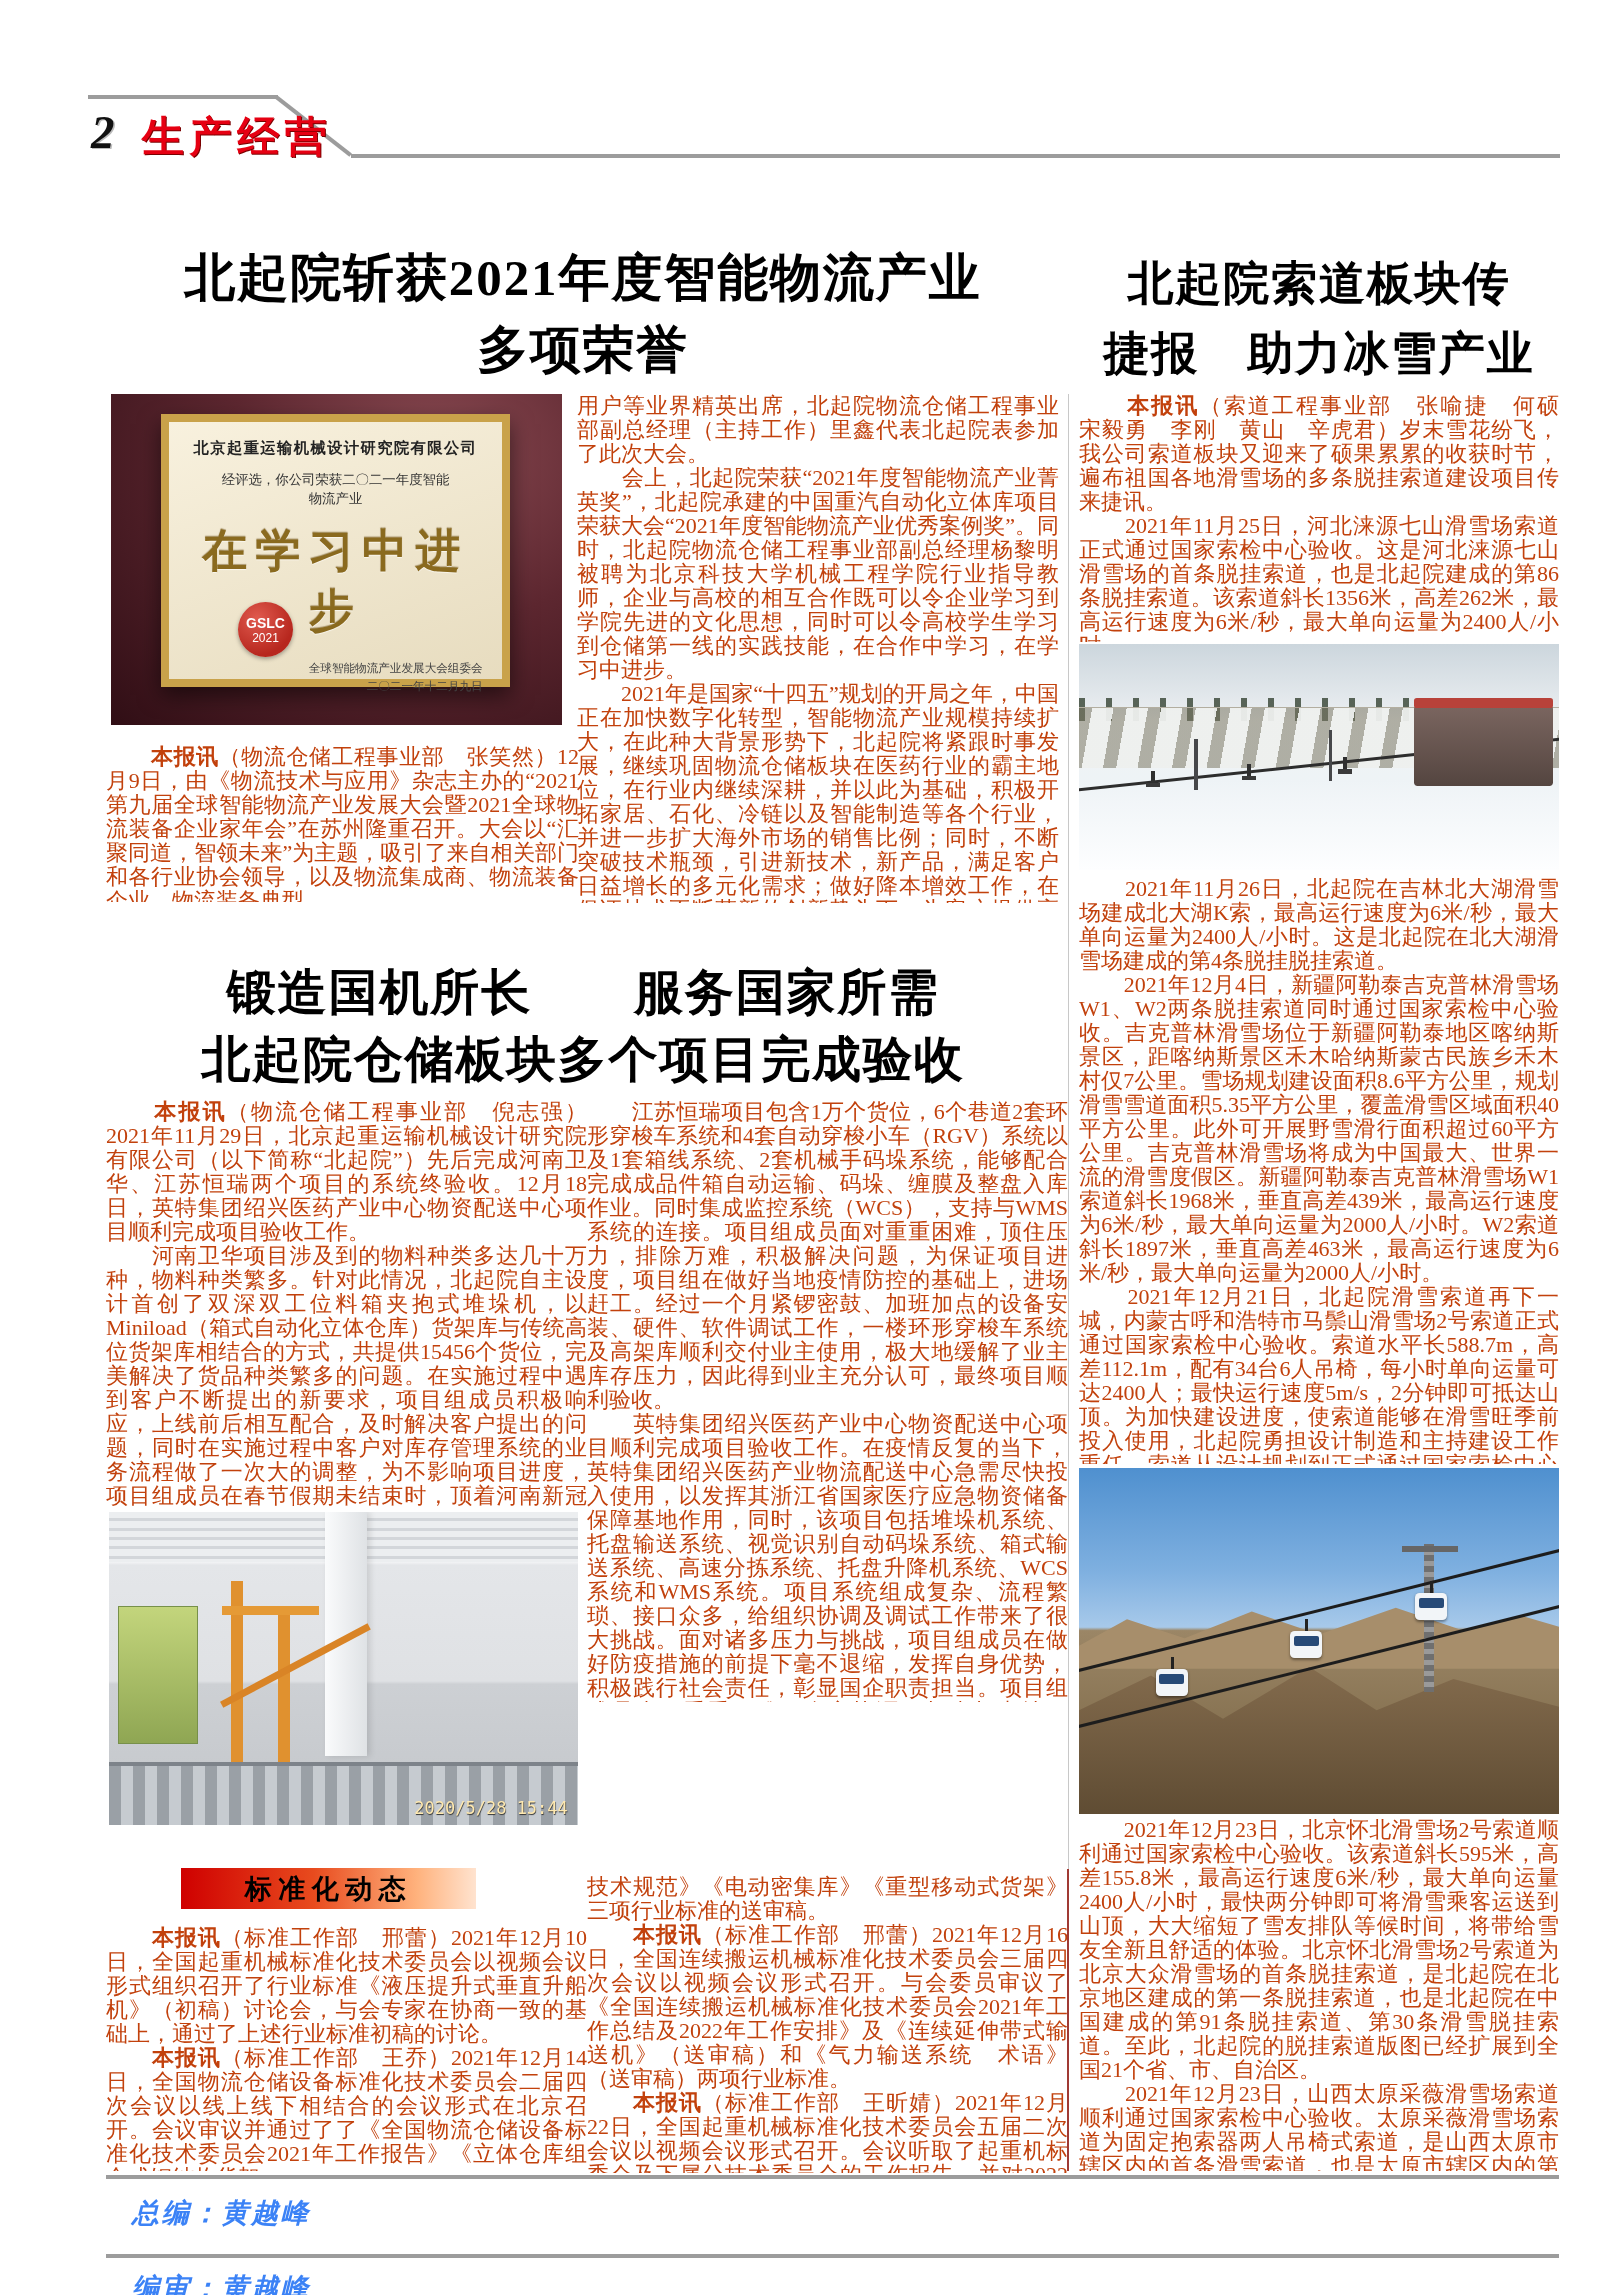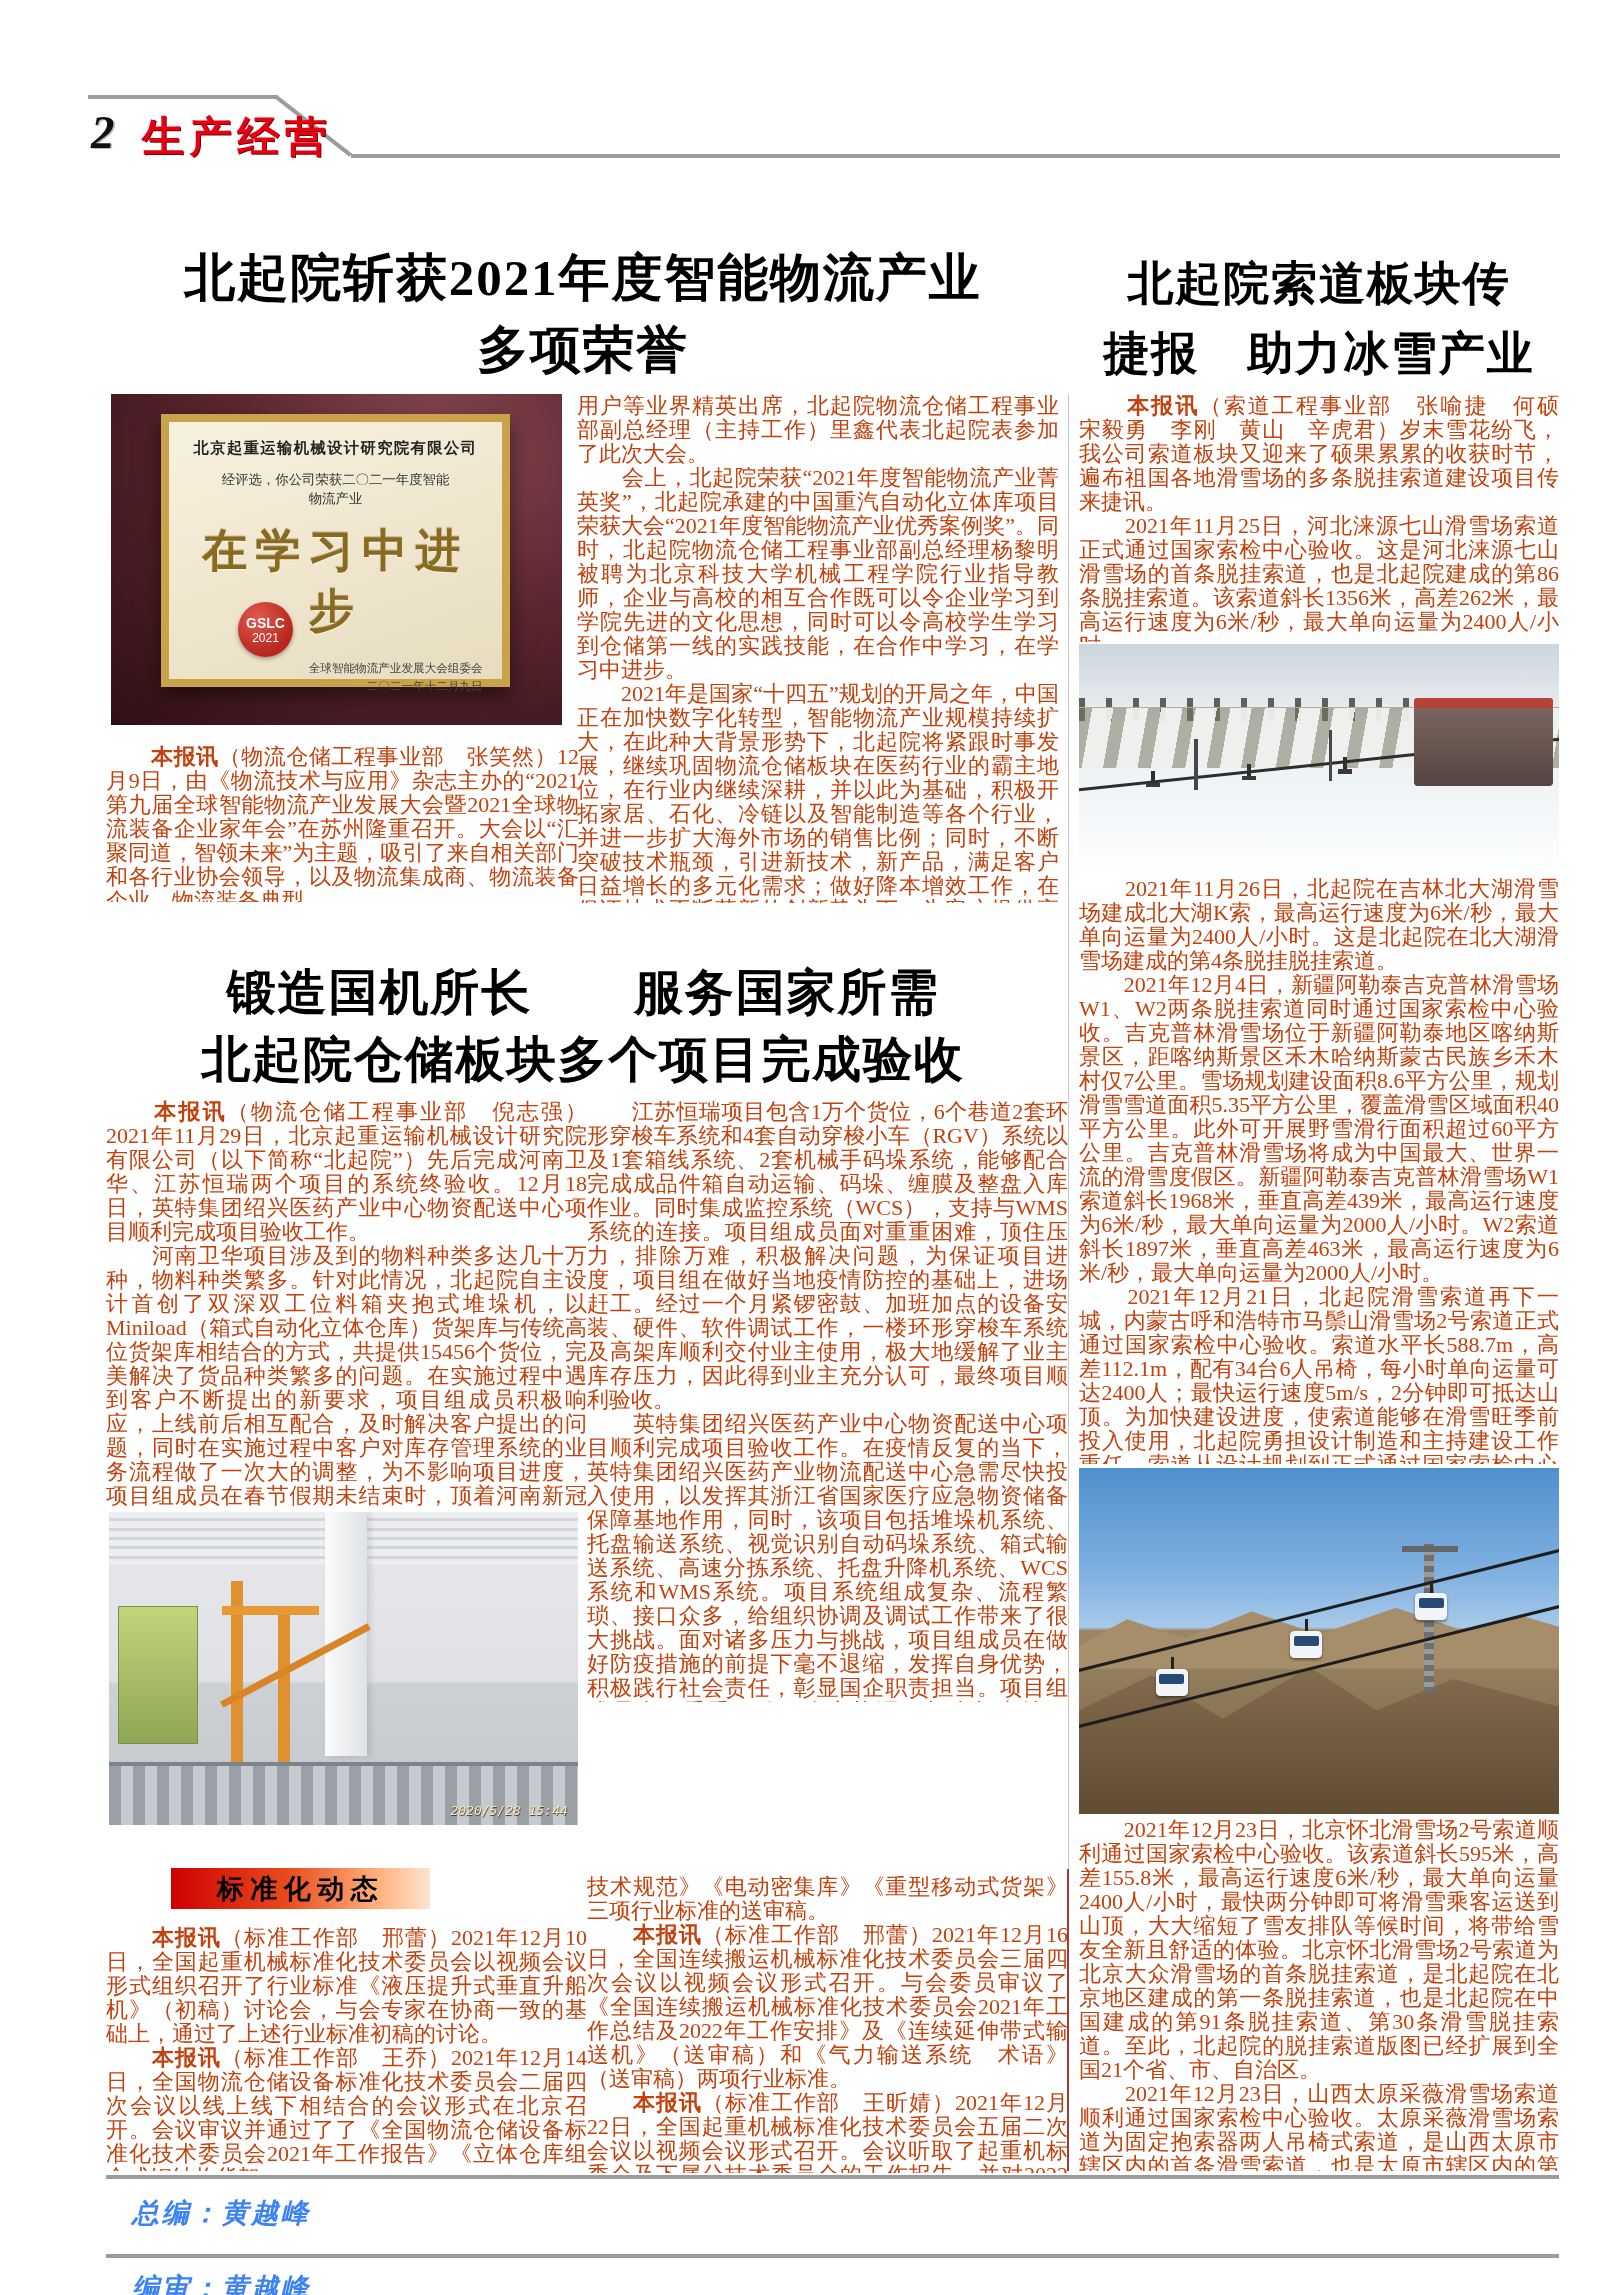--- a/index.html
+++ b/index.html
@@ -102,22 +102,22 @@
   .wh-pillar { position:absolute; left:46%; top:0; width:9%; height:78%;
                background:linear-gradient(90deg,#fafbfc,#dfe2e5); box-shadow:2.8px 0 6.5px rgba(0,0,0,.12); }
   .wh-green { position:absolute; left:2%; top:30%; width:17%; height:44%;
               background:linear-gradient(#c3d57c,#8fa653); border:1.4px solid #77904a; }
   .wh-post { position:absolute; width:12px; background:#e0912f; }
   .wh-beam { position:absolute; height:9.3px; background:#e59a36; }
   .wh-arm  { position:absolute; width:167px; height:7.4px; background:#d98426; transform:rotate(-28deg); }
   .wh-conv { position:absolute; left:0; bottom:0; width:100%; height:20%;
              background:repeating-linear-gradient(90deg,#9aa0a6 0 12px,#c6cbd0 12px 24px);
              border-top:4.6px solid #7d838a; }
-  .wh-ts { position:absolute; right:10.2px; bottom:7.4px; color:#ffe9b0; font-size:13px;
-           font-family:"DejaVu Sans Mono",monospace; text-shadow:0.5px 0.5px 0.9px #333;font-style:italic; }
+  .wh-ts { position:absolute; right:10.2px; bottom:7.4px; color:#ffe9b0; font-size:17px;
+           font-family:"DejaVu Sans Mono",monospace; text-shadow:0.5px 0.5px 0.9px #333; }
 </style>
 </head>
 <body>
 
 <div class="page">
 
   <div class="abs rule" style="left:88px;top:95px;width:190px;height:4.2px;"></div>
   <div class="abs rule" style="left:277px;top:95px;width:95px;height:4.2px;transform:rotate(38deg);transform-origin:0 0;"></div>
   <div class="abs rule" style="left:351px;top:154px;width:1209px;height:4.2px;"></div>
   <div class="abs page-num" style="left:91px;top:105px;">2</div>
@@ -211,21 +211,21 @@
     <div class="g-cabin" style="left:16%;top:58%;"></div>
     <div class="g-cabin" style="left:44%;top:47%;"></div>
     <div class="g-cabin" style="left:70%;top:36%;"></div>
   </div>
 
   <div class="abs textcol" style="left:1079px;top:1818px;width:480px;height:353px;">
       <p>　　2021年12月23日，北京怀北滑雪场2号索道顺利通过国家索检中心验收。该索道斜长595米，高差155.8米，最高运行速度6米/秒，最大单向运量2400人/小时，最快两分钟即可将滑雪乘客运送到山顶，大大缩短了雪友排队等候时间，将带给雪友全新且舒适的体验。北京怀北滑雪场2号索道为北京大众滑雪场的首条脱挂索道，是北起院在北京地区建成的第一条脱挂索道，也是北起院在中国建成的第91条脱挂索道、第30条滑雪脱挂索道。至此，北起院的脱挂索道版图已经扩展到全国21个省、市、自治区。</p>
       <p>　　2021年12月23日，山西太原采薇滑雪场索道顺利通过国家索检中心验收。太原采薇滑雪场索道为固定抱索器两人吊椅式索道，是山西太原市辖区内的首条滑雪索道，也是太原市辖区内的第一条索道。该索道斜长494米，高差62.4米，最高运行速度1.8米/秒，最大单向运量1000人/小时。该条索道的顺利竣工，不但提升了太原采薇滑雪场的滑雪配套档次，更是填补了太原市没有索道的空白。</p>
     </div>
 
-  <div class="abs std-banner" style="left:171px;top:1868px;width:259px;height:41px;">标准化动态</div>
+  <div class="abs std-banner" style="left:181px;top:1868px;width:295px;height:41px;">标准化动态</div>
   <div class="abs textcol" style="left:106px;top:1926px;width:481px;height:245px;">
       <p>　　<b>本报讯</b>（标准工作部　邢蕾）2021年12月10日，全国起重机械标准化技术委员会以视频会议形式组织召开了行业标准《液压提升式垂直升船机》（初稿）讨论会，与会专家在协商一致的基础上，通过了上述行业标准初稿的讨论。</p>
       <p>　　<b>本报讯</b>（标准工作部　王乔）2021年12月14日，全国物流仓储设备标准化技术委员会二届四次会议以线上线下相结合的会议形式在北京召开。会议审议并通过了了《全国物流仓储设备标准化技术委员会2021年工作报告》《立体仓库组合式钢结构货架</p>
     </div>
   <div class="abs textcol" style="left:587px;top:1875px;width:481px;height:298px;">
       <p>技术规范》《电动密集库》《重型移动式货架》三项行业标准的送审稿。</p>
       <p>　　<b>本报讯</b>（标准工作部　邢蕾）2021年12月16日，全国连续搬运机械标准化技术委员会三届四次会议以视频会议形式召开。与会委员审议了《全国连续搬运机械标准化技术委员会2021年工作总结及2022年工作安排》及《连续延伸带式输送机》（送审稿）和《气力输送系统　术语》（送审稿）两项行业标准。</p>
       <p>　　<b>本报讯</b>（标准工作部　王昕婧）2021年12月22日，全国起重机械标准化技术委员会五届二次会议以视频会议形式召开。会议听取了起重机标委会及下属分技术委员会的工作报告，并对2022年度拟立项国家标准和行业标准项目逐项进行了审议。</p>
     </div>
 

